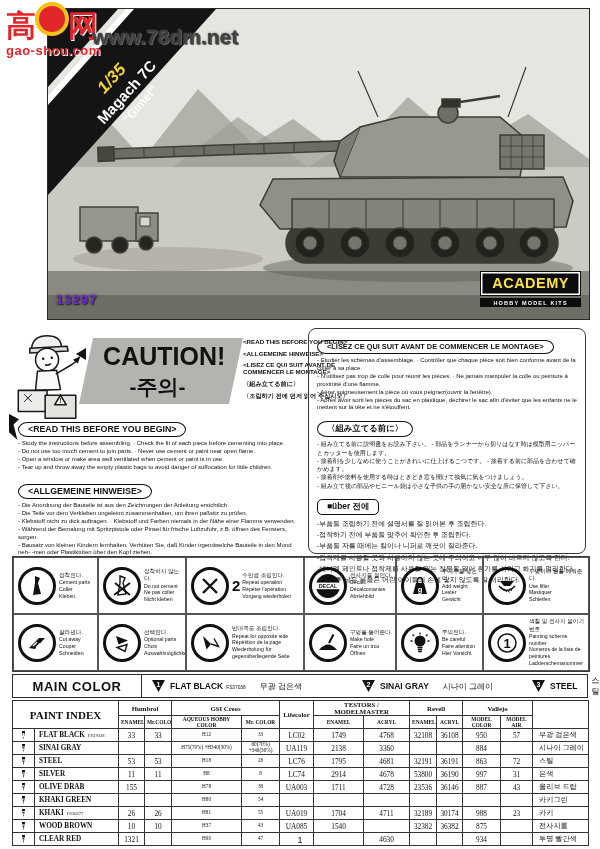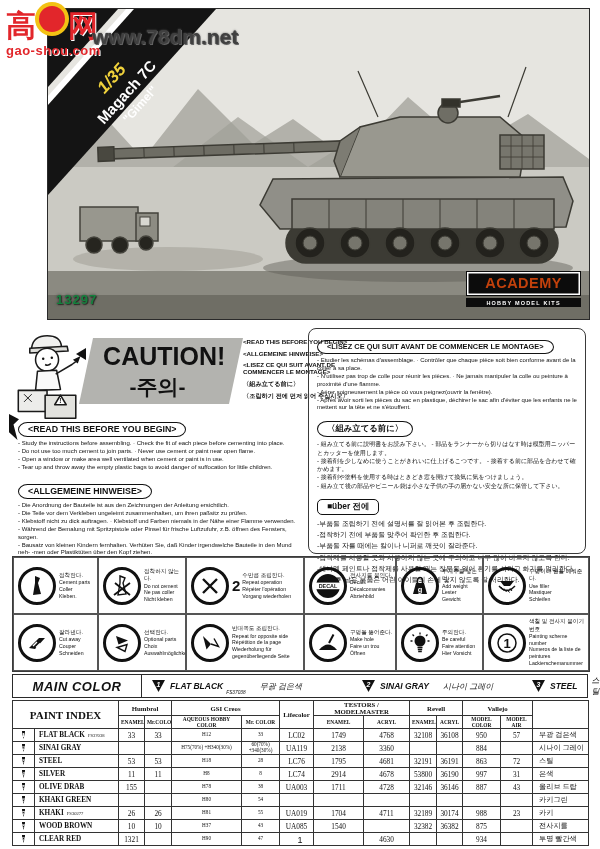--- a/index.html
+++ b/index.html
@@ -4,24 +4,24 @@
 <style>
   html,body{margin:0;padding:0;background:#fff;}
   .page{position:relative;width:600px;height:849px;background:#fff;overflow:hidden;
         font-family:"Liberation Sans",sans-serif;color:#111;}
 
   
   .hero{position:absolute;left:47px;top:8px;width:541px;height:310px;border:1.5px solid #2a2a2a;
         background:#d9d9d4;overflow:hidden;}
   .hero svg{display:block;}
   .kit-number{position:absolute;left:8px;bottom:12px;font-size:13px;font-weight:bold;
-              color:#15803d;text-shadow:0 0 3px #2c2c28,1px 1px 1px #2c2c28;letter-spacing:1px;}
+              color:#6d28d9;text-shadow:0 0 3px #2c2c28,1px 1px 1px #2c2c28;letter-spacing:1px;}
   .academy{position:absolute;right:8px;bottom:12px;text-align:center;}
-  .academy .box{background:#0c0c0c;color:#c2410c;font-weight:bold;font-size:14.5px;letter-spacing:.5px;
-                padding:3px 18px 4px;box-shadow:inset 0 0 0 1.5px #fff;border:1.5px solid #0c0c0c;}
+  .academy .box{background:#0c0c0c;color:#fde047;font-weight:bold;font-size:14.5px;letter-spacing:.5px;
+                padding:3px 11px 4px;box-shadow:inset 0 0 0 1.5px #fff;border:1.5px solid #0c0c0c;}
   .academy .sub{background:#0c0c0c;color:#fff;font-size:5.5px;font-weight:bold;letter-spacing:1.2px;
                 margin-top:2px;padding:1.5px 2px;}
 
   
   .wm-gaoshou{position:absolute;left:6px;top:6px;z-index:30;line-height:1;}
   .wm-gaoshou .cn{font-size:30px;font-weight:900;color:#e2262b;text-shadow:1px 1px 0 #fff;}
   .wm-gaoshou .gear{display:inline-block;width:26px;height:26px;border-radius:50%;background:#e2262b;
                     box-shadow:0 0 0 4px #f3c214;vertical-align:4px;margin:0 3px;}
   .wm-gaoshou .url{font-size:13px;font-weight:bold;color:#e2262b;letter-spacing:.5px;margin-top:3px;
                    text-shadow:1px 1px 0 #fff;}
@@ -68,21 +68,21 @@
   .sym{border:.7px solid #555;display:flex;align-items:center;padding:2px 2px 2px 4px;box-sizing:border-box;overflow:hidden;}
   .ring{flex:0 0 auto;width:32px;height:32px;border:3px solid #111;border-radius:50%;
         display:flex;align-items:center;justify-content:center;margin-right:3px;}
   .ring svg{display:block;}
   .count{font-size:15px;font-weight:900;margin:0 2px 0 0;}
   .sym-t{font-size:5.2px;line-height:1.3;}
   .sym-t .k{font-size:5.6px;}
 
   
   .main-color{position:absolute;left:12px;top:674px;width:576px;height:24px;border:1.5px solid #2a2a2a;
-              display:flex;box-sizing:border-box;font-style:italic;}
+              display:flex;align-items:center;box-sizing:border-box;}
   .mc-label{flex:0 0 128px;text-align:center;font-size:13px;font-weight:900;letter-spacing:.5px;
             border-right:1.2px solid #2a2a2a;align-self:stretch;display:flex;align-items:center;justify-content:center;}
   .mc-entry{display:flex;align-items:center;padding:0 10px;}
   .tri{position:relative;width:13px;height:12px;background:#111;clip-path:polygon(0 0,100% 0,50% 100%);
        color:#fff;font-size:7px;font-weight:bold;text-align:center;line-height:9px;flex:0 0 auto;}
   .mc-entry .nm{font-size:8.5px;font-weight:bold;margin-left:5px;}
   .mc-entry .fs{font-size:4.8px;margin-left:3px;align-self:flex-end;margin-bottom:2px;}
   .mc-entry .kr{font-size:8px;margin-left:14px;}
   .mc-div{width:1px;height:14px;background:#333;}
 
@@ -590,21 +590,21 @@
         <tr>
           <td><span class="tri">5</span></td>
           <td class="name"><span>OLIVE DRAB</span><span class="fs"></span></td>
           <td>155</td>
           <td></td>
           <td class="sm">H78</td>
           <td class="sm">38</td>
           <td>UA003</td>
           <td>1711</td>
           <td>4728</td>
-          <td>32146</td>
+          <td>23536</td>
           <td>36146</td>
           <td>887</td>
           <td>43</td>
           <td class="kr">올리브 드랍</td>
         </tr>
         <tr>
           <td><span class="tri">6</span></td>
           <td class="name"><span>KHAKI GREEN</span><span class="fs"></span></td>
           <td></td>
           <td></td>

